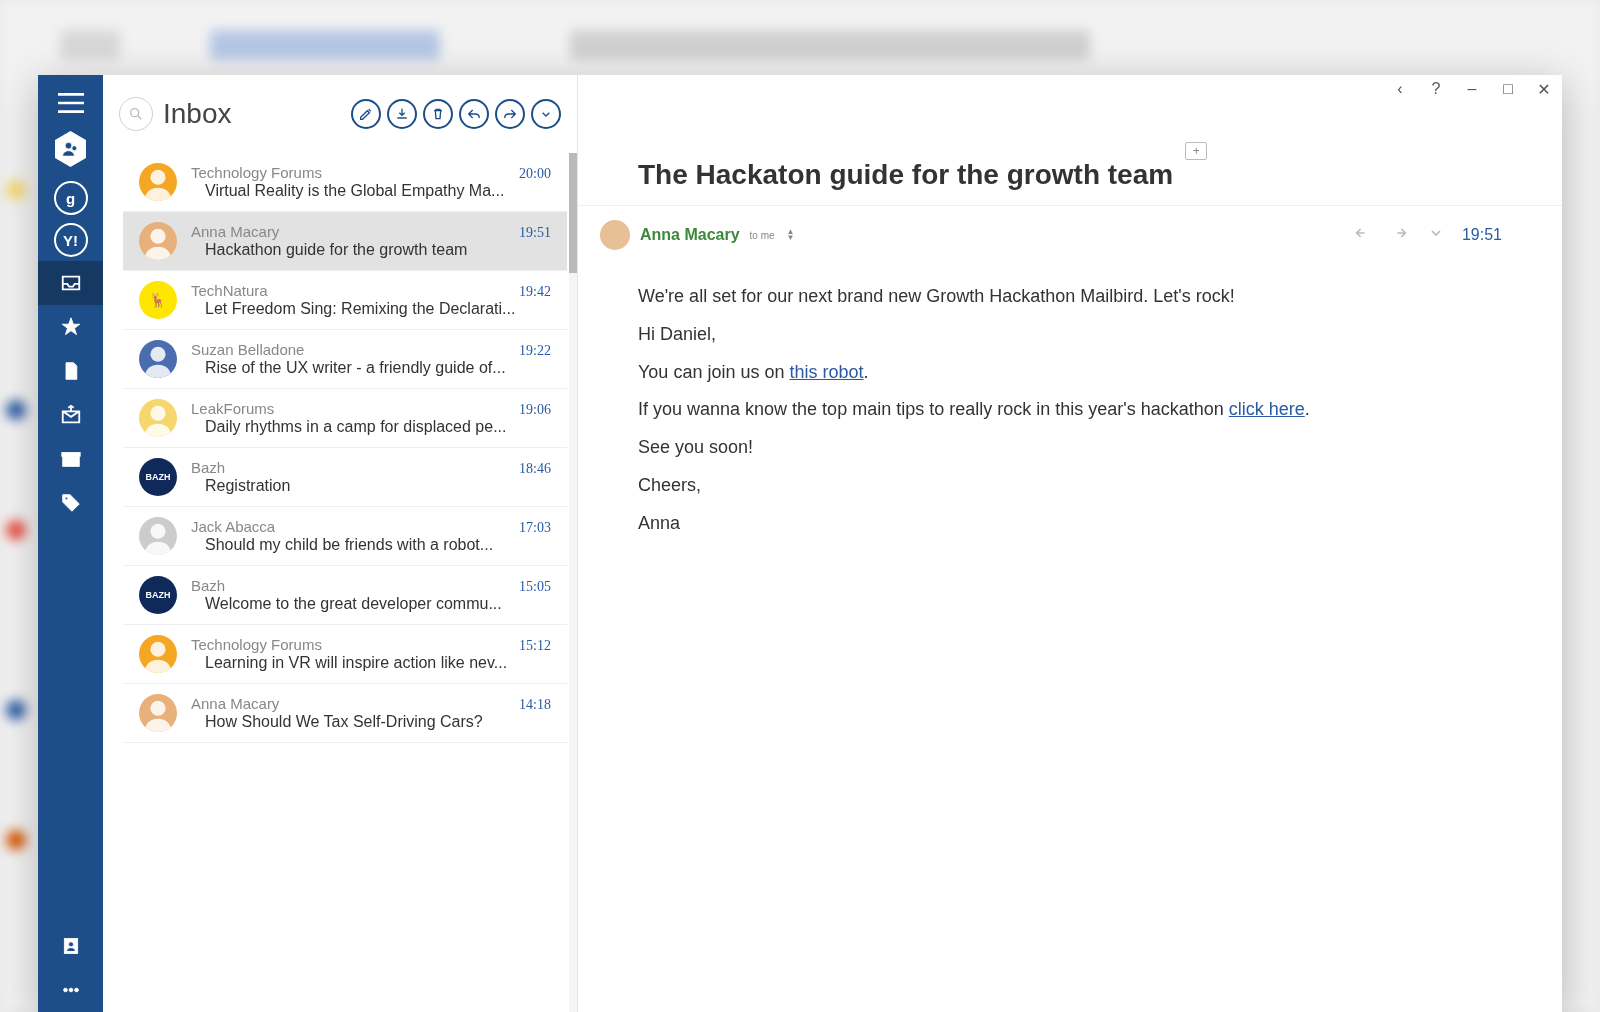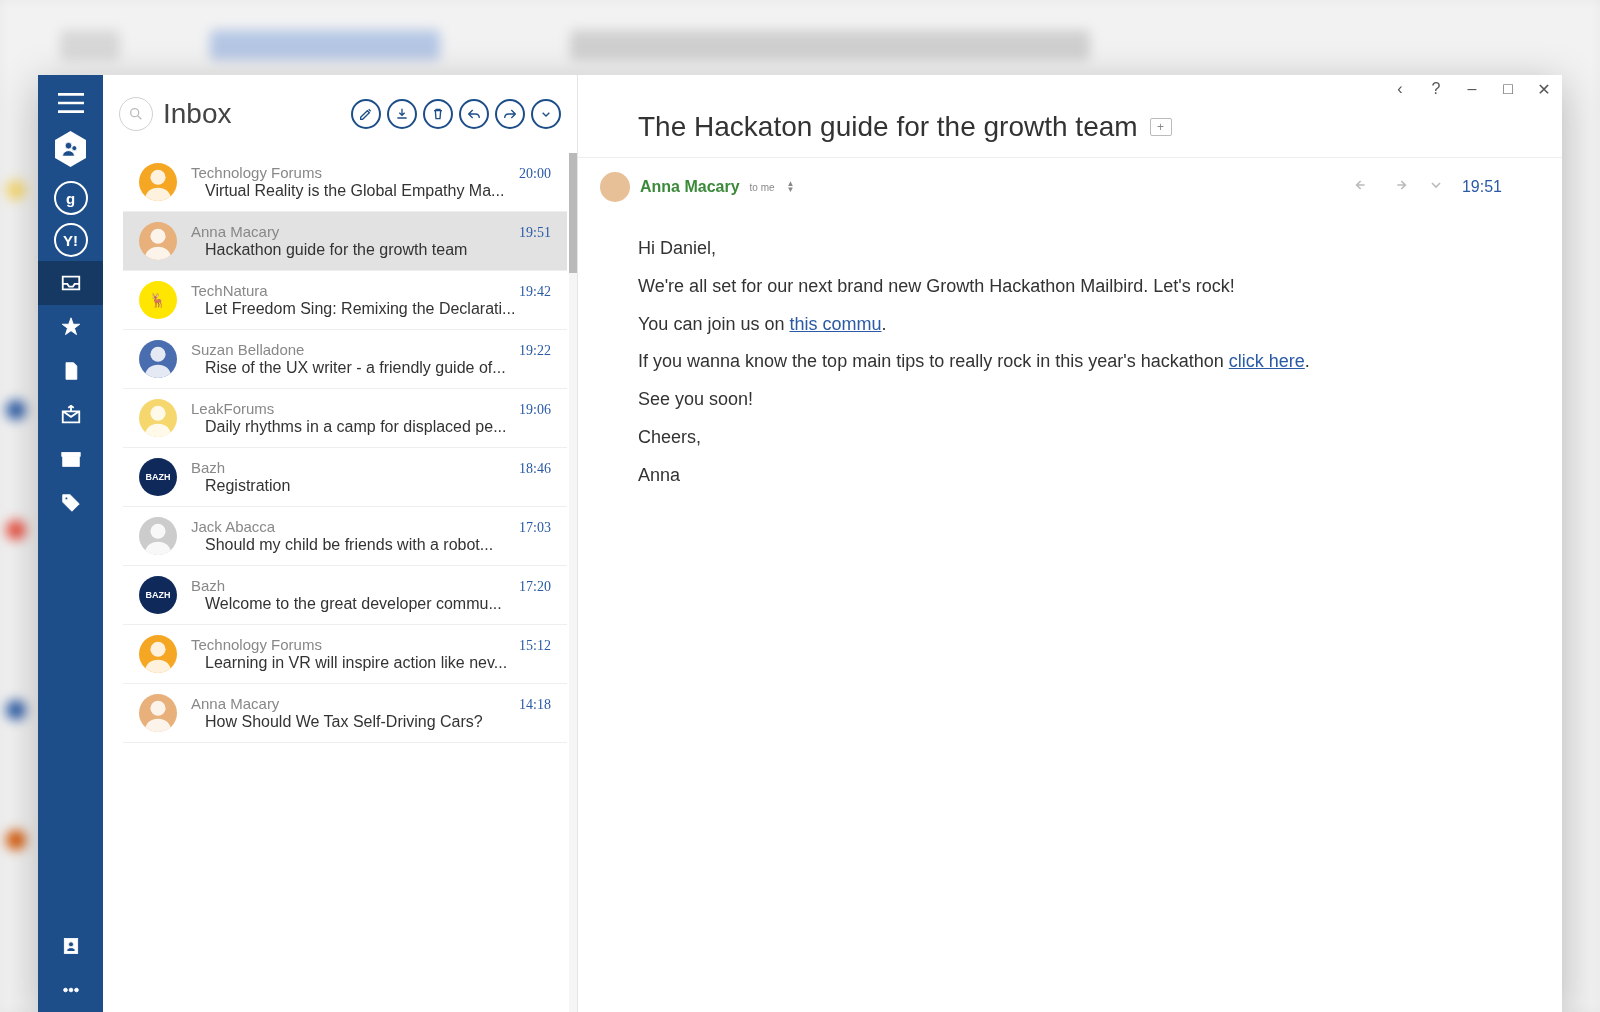--- a/index.html
+++ b/index.html
@@ -113,21 +113,21 @@
 
 
 .readpane { flex:1; display:flex; flex-direction:column; position:relative;}
 .winctrls { position:absolute; top:6px; right:10px; display:flex; gap:20px; align-items:center;}
 .winctrls .wc { width:16px; height:16px; cursor:pointer; color:#555; display:flex; align-items:center; justify-content:center;}
 .readhead {
   padding: 36px 60px 14px 60px;
   border-bottom:1px solid #eee;
   display:flex; align-items:center; gap:12px;
 }
-.readtitle { font-size:28px; font-weight:400; color:#333;}
+.readtitle { font-size:28px; font-weight:700; color:#333;margin-top:48px;}
 .add-label { width:22px; height:18px; border:1px solid #bbb; border-radius:2px; display:flex; align-items:center; justify-content:center; font-size:12px; color:#888; cursor:pointer;}
 
 .msgmeta {
   display:flex; align-items:center; padding: 14px 60px 8px 22px; gap:10px;
 }
 .msgmeta .avatar2 { width:30px; height:30px; border-radius:50%; background:#e8c097;}
 .from-name { color:#3a8a3a; font-weight:600; font-size:16px;}
 .to-me { color:#888; font-size:10px;}
 .meta-right { margin-left:auto; display:flex; align-items:center; gap:18px;}
 .meta-icon { color:#bbb; cursor:pointer;}
@@ -363,21 +363,21 @@
               <div class="time">17:03</div>
             </div>
             <div class="subject">Should my child be friends with a robot...</div>
           </div>
         </div>
         <div class="mail-item">
           <div class="avatar" style="background: rgb(15, 42, 90); font-size: 9px;">BAZH</div>
           <div class="mail-text">
             <div class="mail-row1">
               <div class="sender">Bazh</div>
-              <div class="time">17:20</div>
+              <div class="time">15:05</div>
             </div>
             <div class="subject">Welcome to the great developer commu...</div>
           </div>
         </div>
         <div class="mail-item">
           <div class="avatar" style="background: rgb(245, 166, 35);">
             <svg viewBox="0 0 40 40" width="38" height="38">
               <circle cx="20" cy="15" r="8" fill="rgba(255,255,255,0.85)"></circle>
               <path d="M6 40c0-10 7-14 14-14s14 4 14 14" fill="rgba(255,255,255,0.85)"></path>
             </svg>
@@ -432,23 +432,23 @@
         <span class="meta-icon"><svg width="20" height="16" viewBox="0 0 24 24">
               <path d="M14 6l6 6-6 6M20 12H8" fill="none" stroke="#bbb" stroke-width="2.5"></path>
             </svg></span>
         <span class="meta-icon"><svg width="16" height="16" viewBox="0 0 24 24">
               <path d="M6 9l6 6 6-6" fill="none" stroke="#bbb" stroke-width="2.5"></path>
             </svg></span>
         <span class="meta-time">19:51</span>
       </div>
     </div>
     <div class="body">
+      <p>We're all set for our next brand new Growth Hackathon Mailbird. Let's rock!</p>
       <p>Hi Daniel,</p>
-      <p>We're all set for our next brand new Growth Hackathon Mailbird. Let's rock!</p>
-      <p><span>You can join us on </span><a href="#">this commu</a><span>.</span></p>
+      <p><span>You can join us on </span><a href="#">this robot</a><span>.</span></p>
       <p><span>If you wanna know the top main tips to really rock in this year's hackathon </span><a href="#">click here</a><span>.</span></p>
       <p>See you soon!</p>
       <p>Cheers,</p>
       <p>Anna</p>
     </div>
   </div>
 
 </div>
 
 </body></html>

